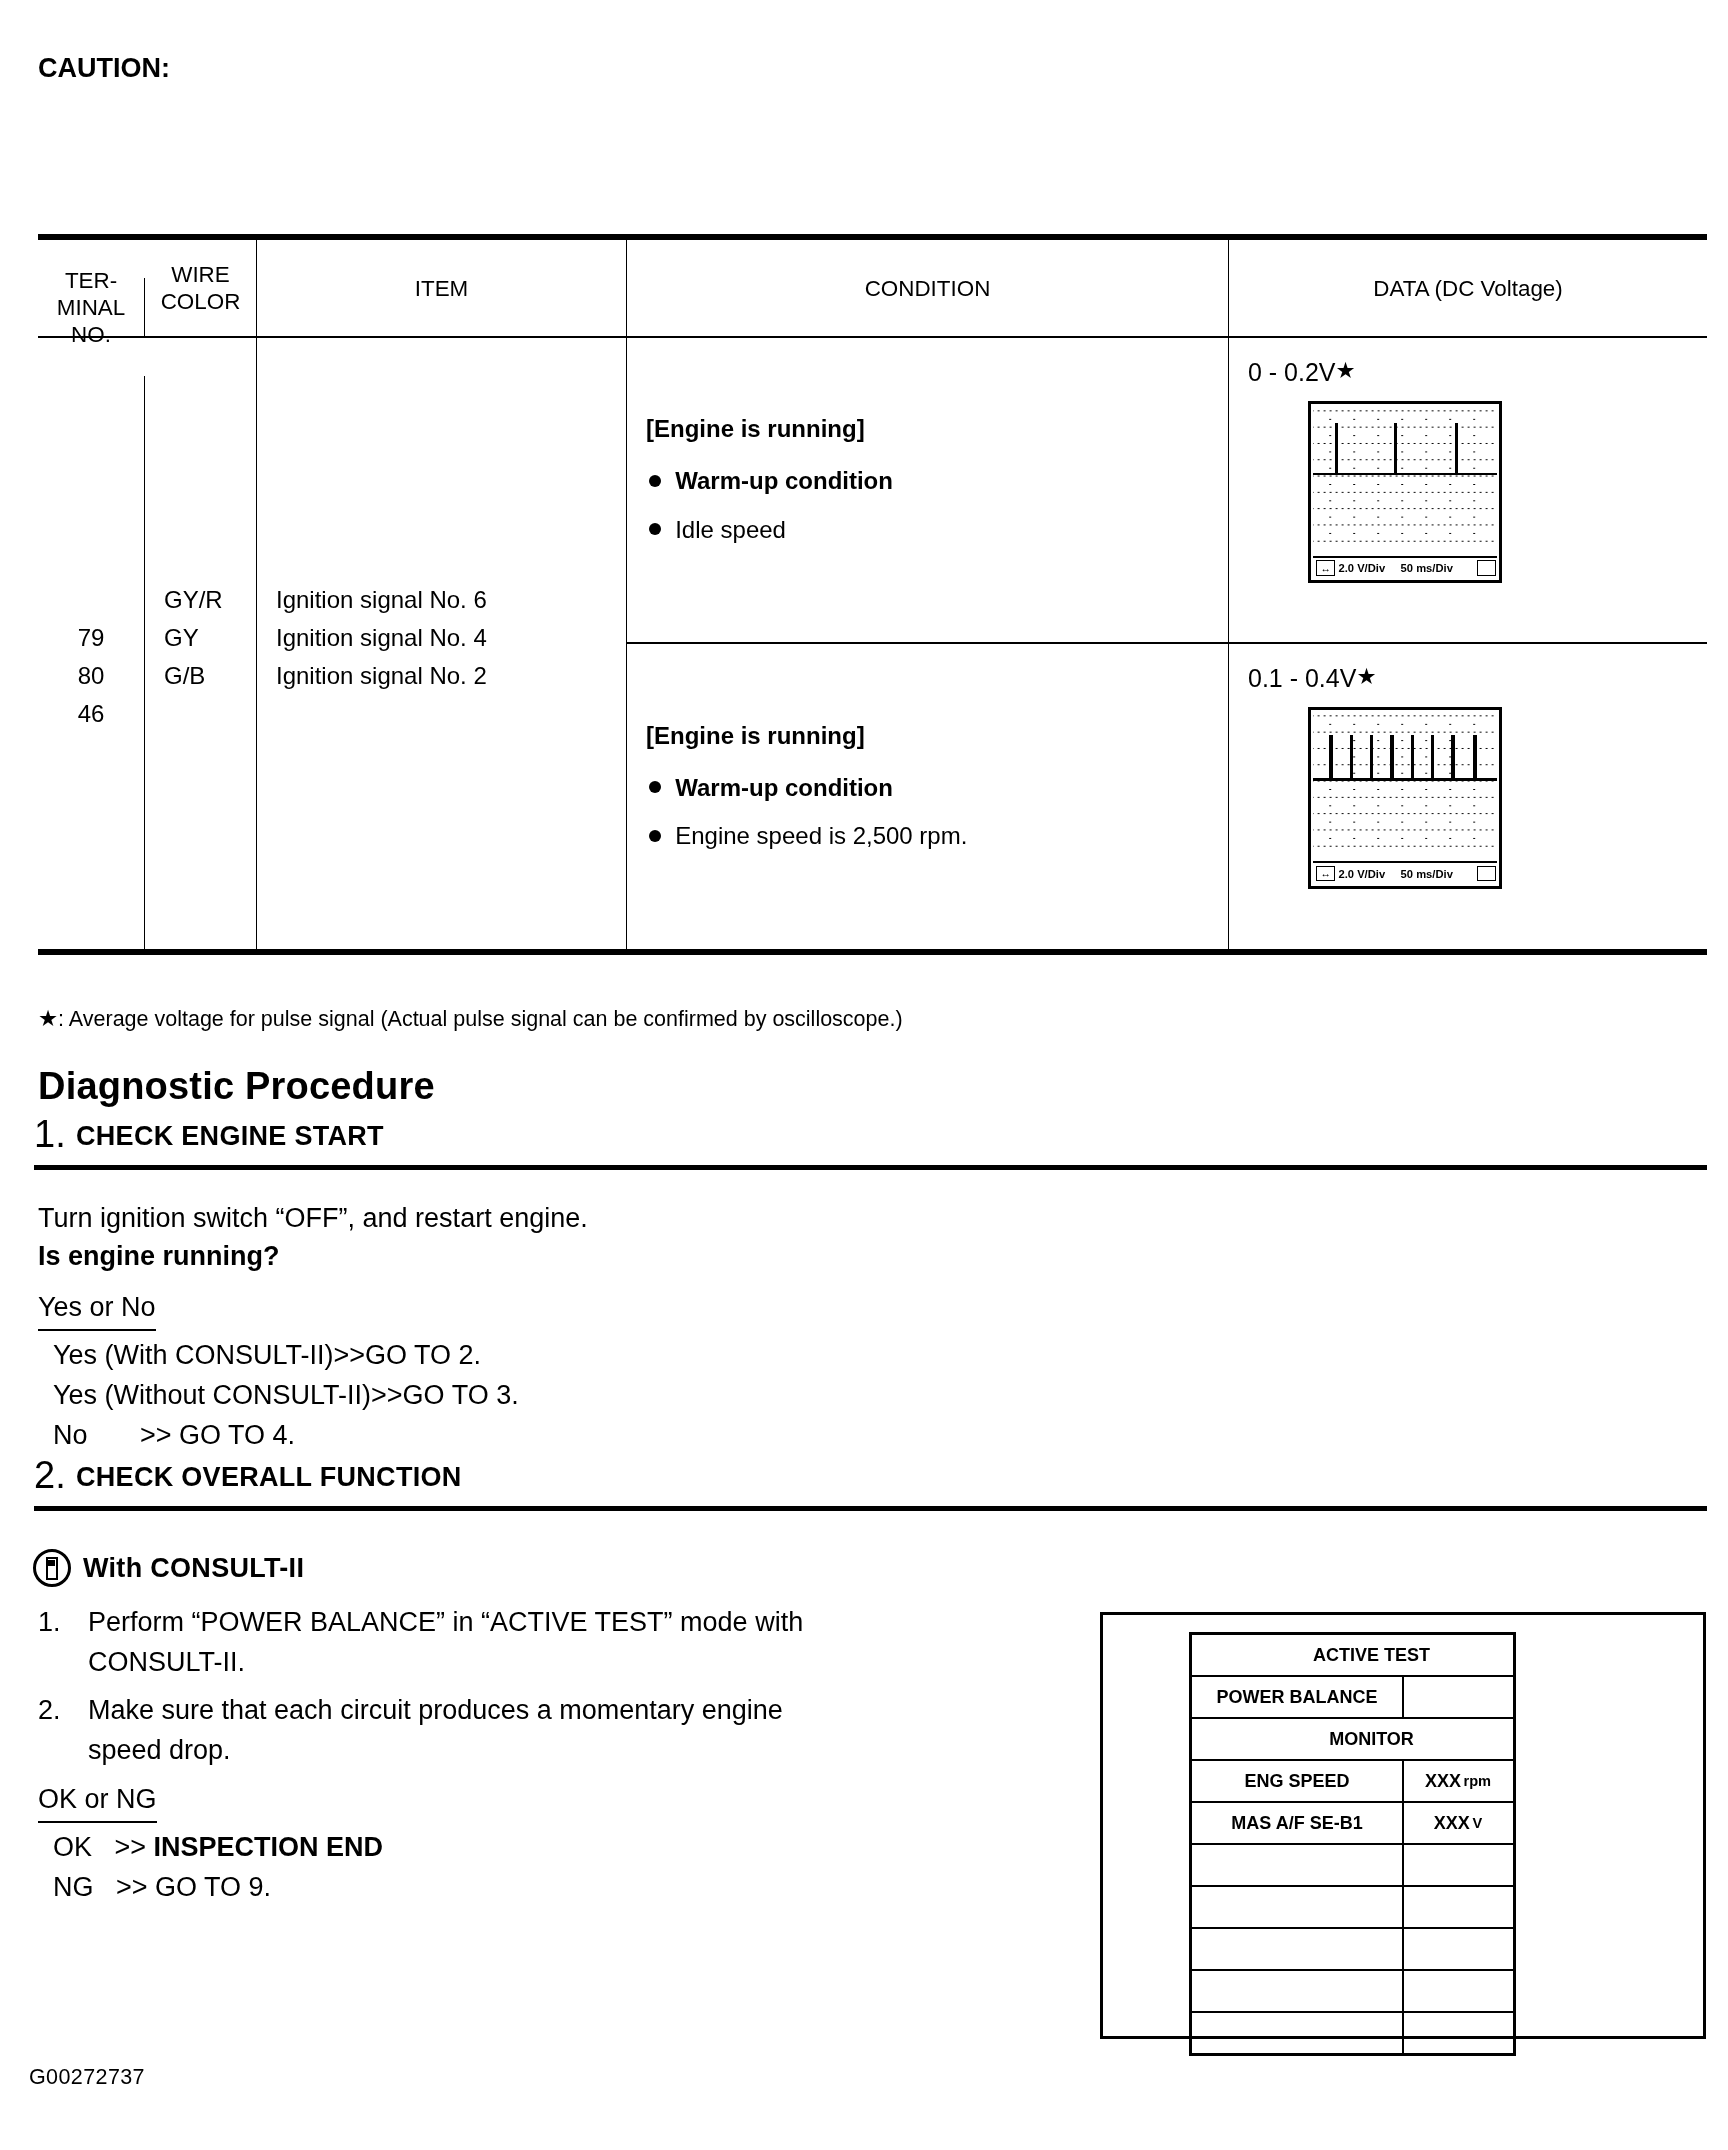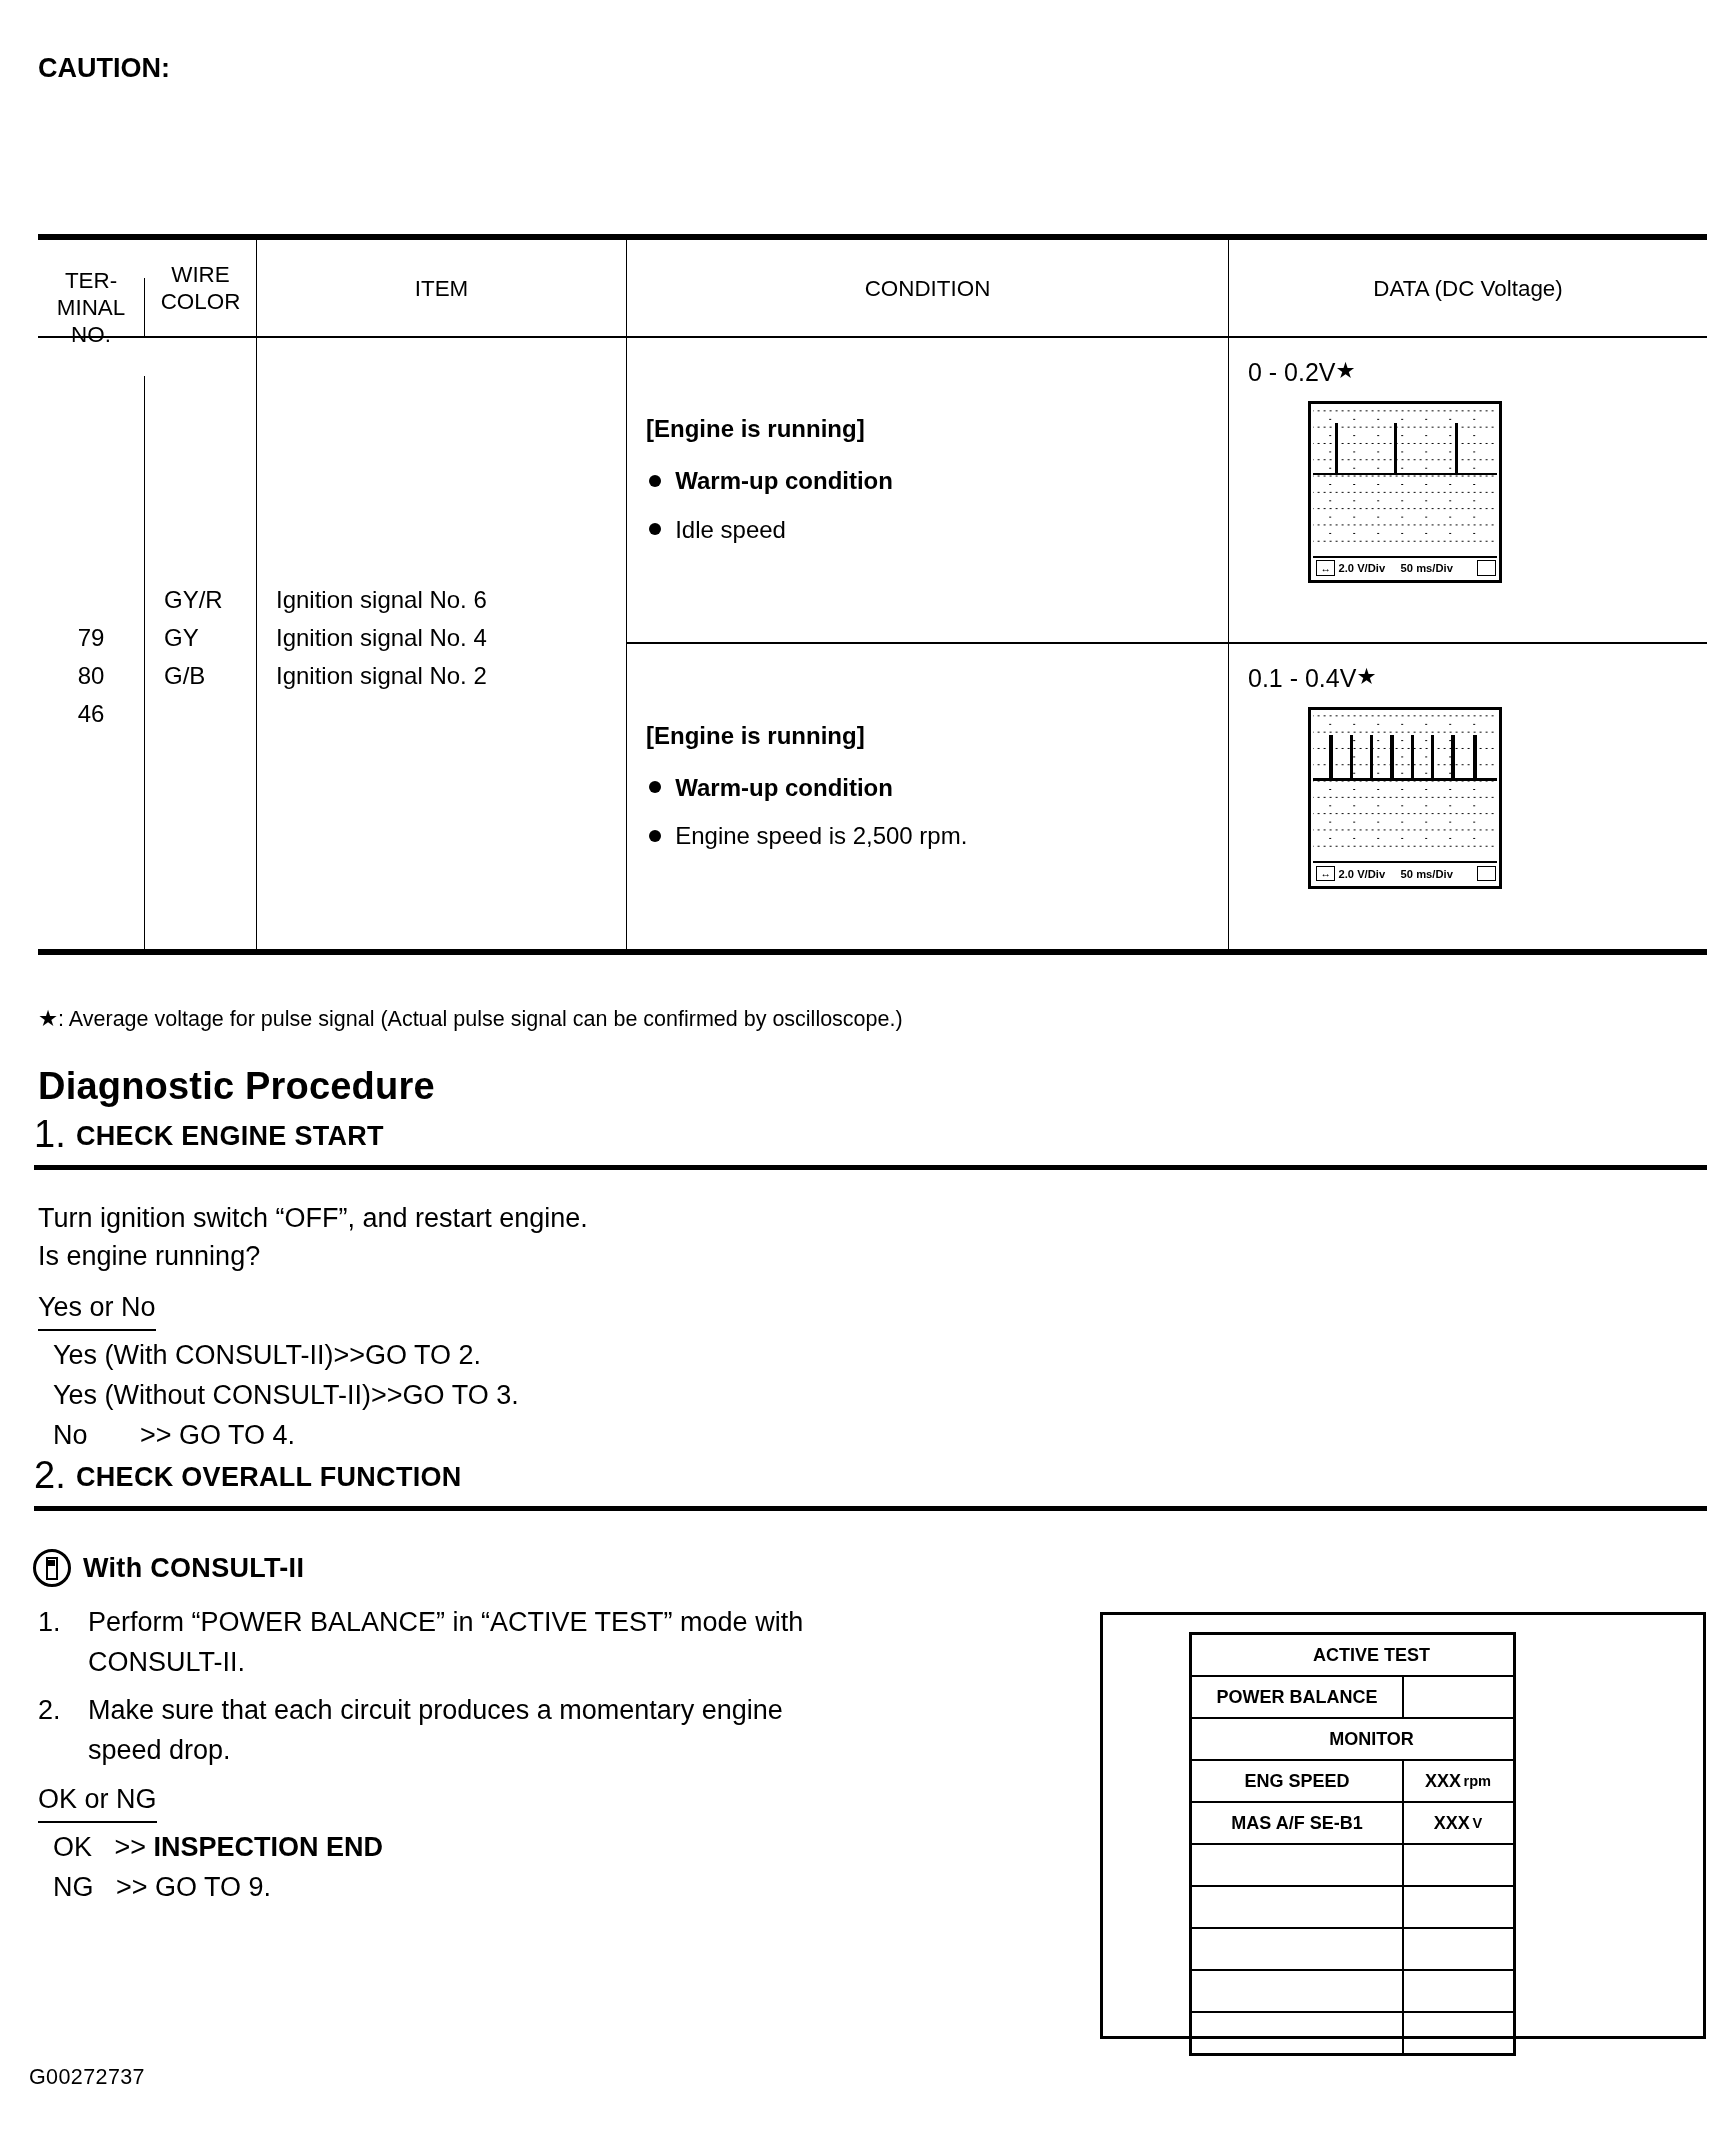--- a/index.html
+++ b/index.html
@@ -245,21 +245,21 @@
   #step1-head { top: 1113px; }
   #step2-head { top: 1454px; }
 
   .body-text {
     position: absolute;
     left: 38px;
     font-size: 27px;
     line-height: 38px;
   }
   #s1-line1 { top: 1199px; }
-  #s1-question { top: 1237px; font-weight: normal; }
+  #s1-question { top: 1237px; font-weight: bold; }
   #s1-yesno {
     top: 1288px;
     font-size: 27px;
     display: inline-block;
     border-bottom: 2.6px solid #000;
     padding-bottom: 2.6px;
   }
   .answer-list {
     position: absolute;
     left: 53px;

